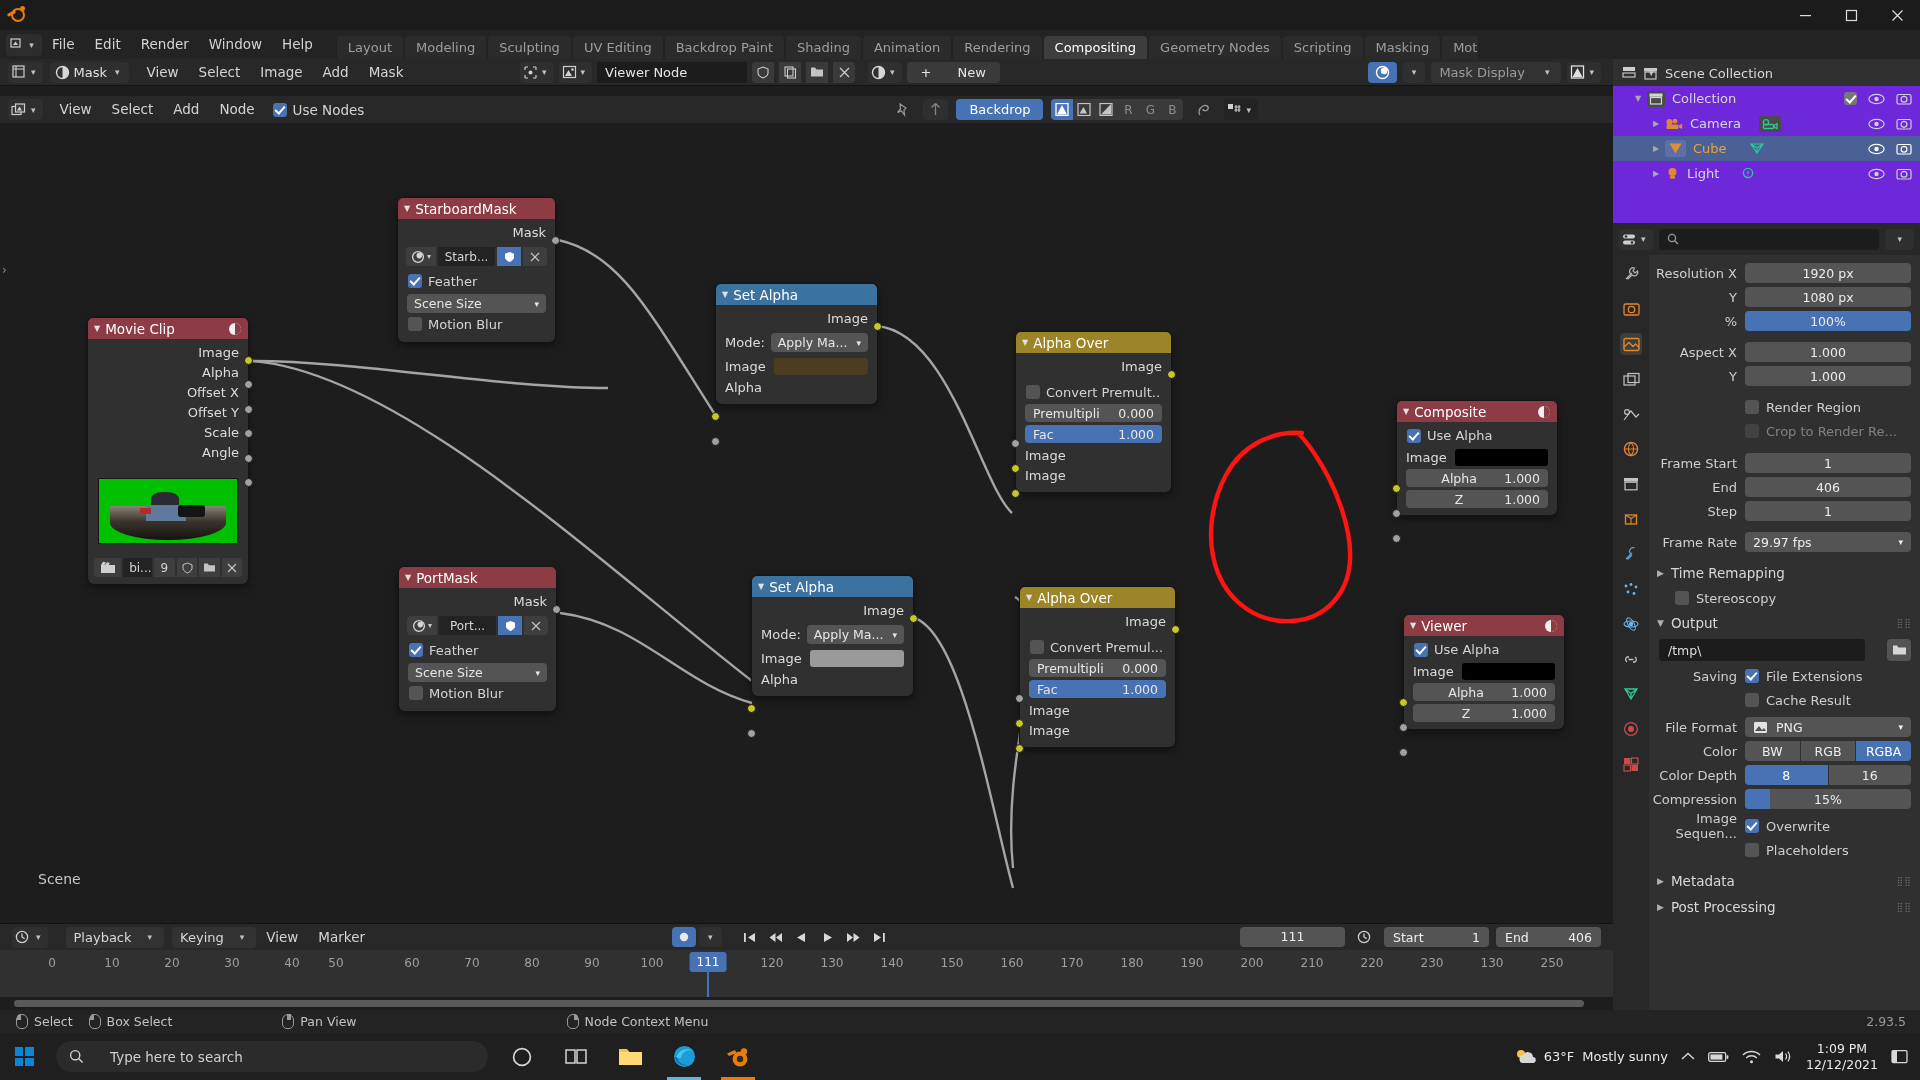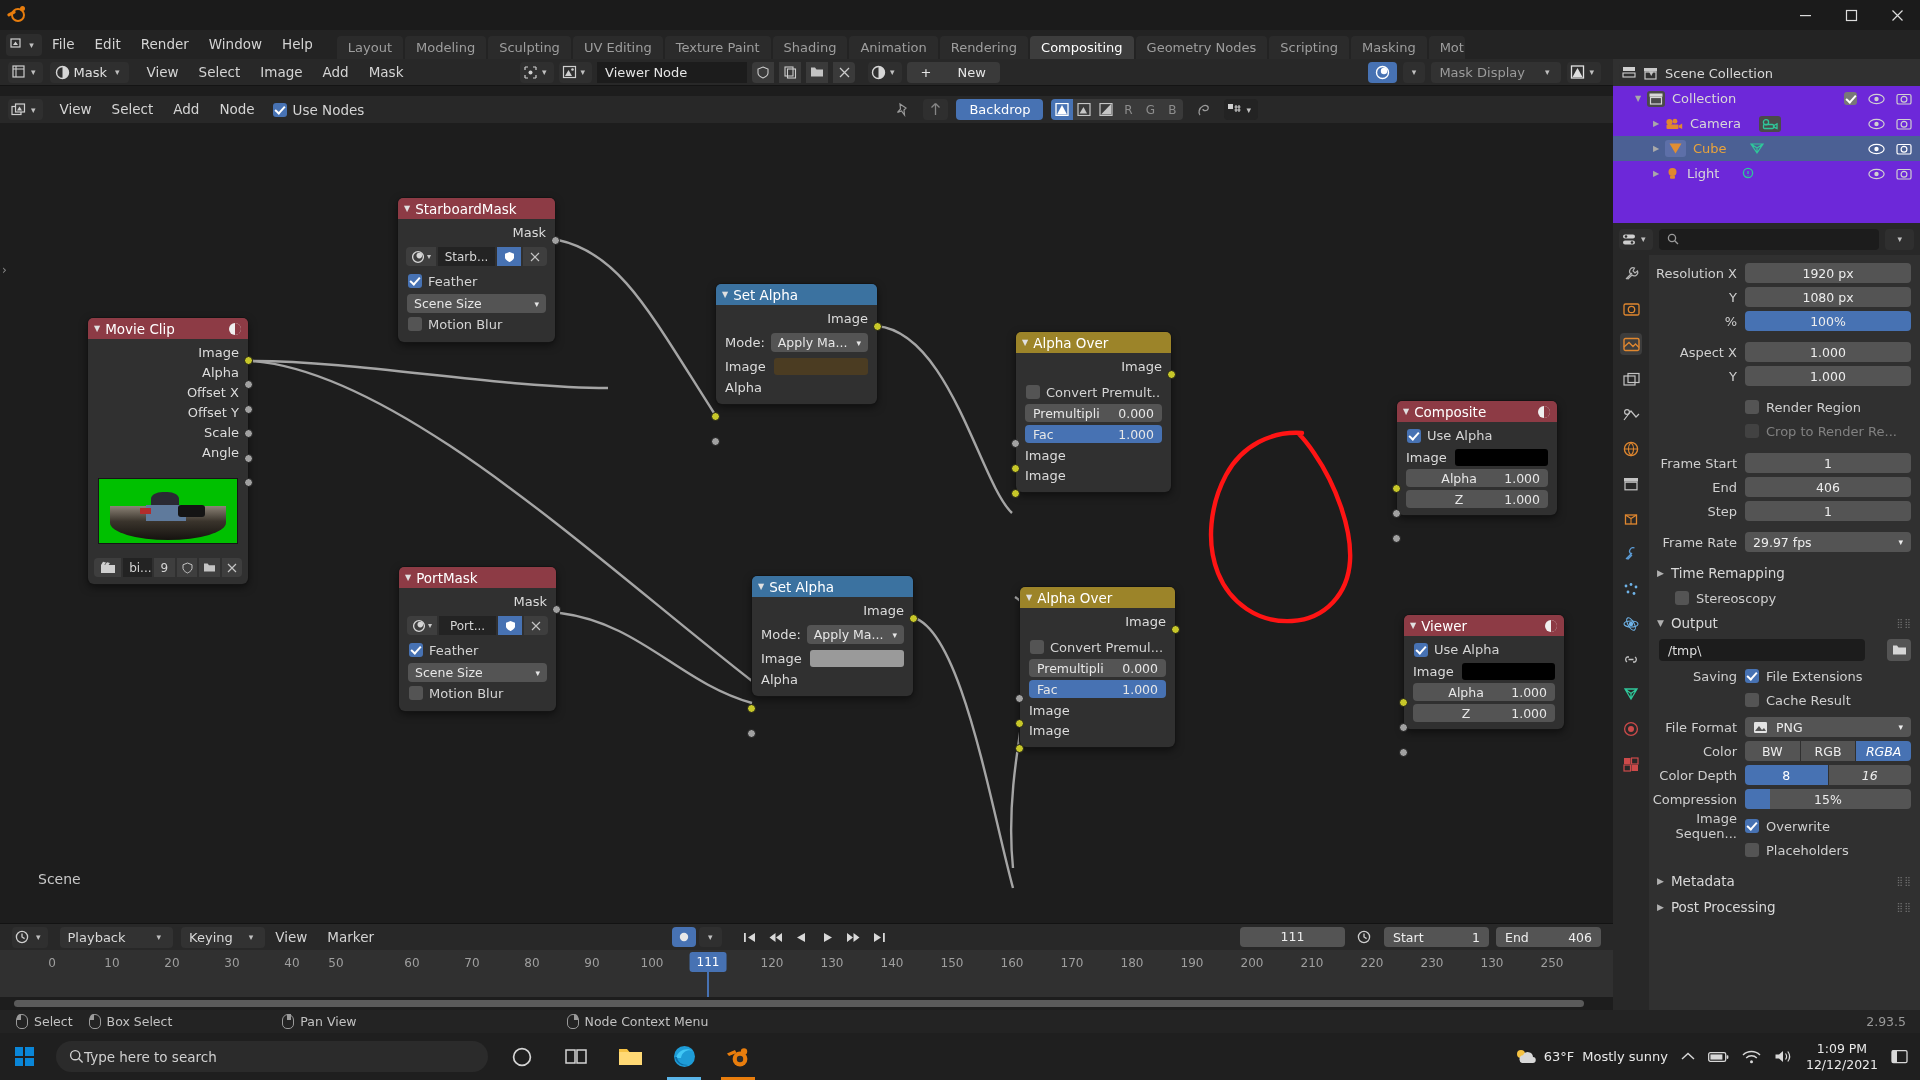--- a/index.html
+++ b/index.html
@@ -174,39 +174,39 @@
   .pfield.dd { justify-content:space-between; padding:0 8px; }
   .pchk { display:flex; align-items:center; gap:7px; font-size:13px; color:#cfcfcf; }
   .psec { display:flex; align-items:center; gap:7px; height:26px; font-size:13.5px;
      color:#d8d8d8; padding-left:8px; }
   .psec .tri { font-size:9px; color:#b0b0b0; }
   .dots { margin-left:auto; margin-right:8px; color:#6e6e6e; font-size:9px; letter-spacing:1px;
      line-height:6px; }
   .seg { display:flex; flex:1; height:20px; border-radius:4px; overflow:hidden; }
   .seg > div { flex:1; background:#545454; display:flex; align-items:center; justify-content:center;
      font-size:12.5px; color:#ededed; border-right:1px solid #303030; }
-  .seg > div:last-child { border-right:none;font-style:italic; }
+  .seg > div:last-child { border-right:none; }
   .seg > div.on { background:#4772b3; color:#fff; }
   .pathfield { flex:1; background:#1c1c1c; border-radius:4px; height:22px; display:flex;
      align-items:center; padding:0 9px; font-size:12.5px; color:#dedede; }
   .slider { flex:1; background:#545454; border-radius:4px; height:20px; position:relative;
      display:flex; align-items:center; justify-content:center; font-size:12.5px; color:#ededed;
      overflow:hidden;}
   .slider .fill { position:absolute; left:0; top:0; bottom:0; background:#4772b3; }
   .slider span { position:relative; }
 
   
   .taskbar { position:absolute; left:0; top:1033px; width:1920px; height:47px; background:#1f1f1f; }
   .tb-start { position:absolute; left:0; top:0; width:48px; height:47px; display:flex;
      align-items:center; justify-content:center; }
   .win-logo { width:19px; height:19px; display:grid; grid-template-columns:1fr 1fr;
      grid-template-rows:1fr 1fr; gap:2px; }
   .win-logo i { background:#0a86d8; display:block; }
   .tb-search { position:absolute; left:56px; top:8px; width:432px; height:31px; background:#2b2b2b;
-     border-radius:16px; display:flex; align-items:center; padding:0 13px; gap:0;
+     border-radius:16px; display:flex; align-items:center; padding:0 13px; gap:26px;
      color:#d0d0d0; font-size:13.5px;}
   .tb-apps { position:absolute; left:500px; top:0; height:47px; display:flex; align-items:center; gap:10px;}
   .tb-app { width:44px; height:47px; display:flex; align-items:center; justify-content:center;
      position:relative; }
   .tb-app .under { position:absolute; bottom:0; left:5px; right:5px; height:3px; }
   .tb-right { position:absolute; right:0; top:0; height:47px; display:flex; align-items:center;
      gap:13px; padding-right:12px; font-size:13px; color:#e9e9e9; }
   .tb-clock { text-align:center; line-height:16px; font-size:12.5px; }
   .weather { display:flex; align-items:center; gap:8px; font-size:13px; }
 
@@ -255,21 +255,21 @@
       <div class="menu-item">Edit</div>
       <div class="menu-item">Render</div>
       <div class="menu-item">Window</div>
       <div class="menu-item">Help</div>
     </div>
     <div class="ws-tabs">
       <div class="ws-tab">Layout</div>
       <div class="ws-tab">Modeling</div>
       <div class="ws-tab">Sculpting</div>
       <div class="ws-tab">UV Editing</div>
-      <div class="ws-tab">Texture Paint</div>
+      <div class="ws-tab">Backdrop Paint</div>
       <div class="ws-tab">Shading</div>
       <div class="ws-tab">Animation</div>
       <div class="ws-tab">Rendering</div>
       <div class="ws-tab active">Compositing</div>
       <div class="ws-tab">Geometry Nodes</div>
       <div class="ws-tab">Scripting</div>
       <div class="ws-tab">Masking</div>
       <div class="ws-tab clipped" style="width:36px">Moti</div>
     </div>
     <div class="scene-block">
@@ -910,21 +910,21 @@
   </div>
 
   <div class="timeline-hdr">
     <div class="ctrl" style="margin-left:12px;padding:0 3px">
       <svg width="17" height="14" viewBox="0 0 17 14">
           <circle cx="7" cy="7" r="5.6" fill="none" stroke="#cfcfcf" stroke-width="1.3"></circle>
           <path d="M7 3.6 L7 7 L9.6 8.6" stroke="#cfcfcf" stroke-width="1.3" fill="none"></path>
         </svg>
       <span class="chev">▾</span>
     </div>
-    <div class="dd" style="margin-left:12px;color:#d8d8d8;gap:27px">
+    <div class="dd" style="margin-left:18px;color:#d8d8d8;gap:12px">
       <span>Playback</span>
       <span class="chev">▾</span>
     </div>
     <div class="dd" style="margin-left:8px;color:#d8d8d8;gap:12px">
       <span>Keying</span>
       <span class="chev">▾</span>
     </div>
     <div class="menu-item" style="line-height:27px">View</div>
     <div class="menu-item" style="line-height:27px">Marker</div>
 

